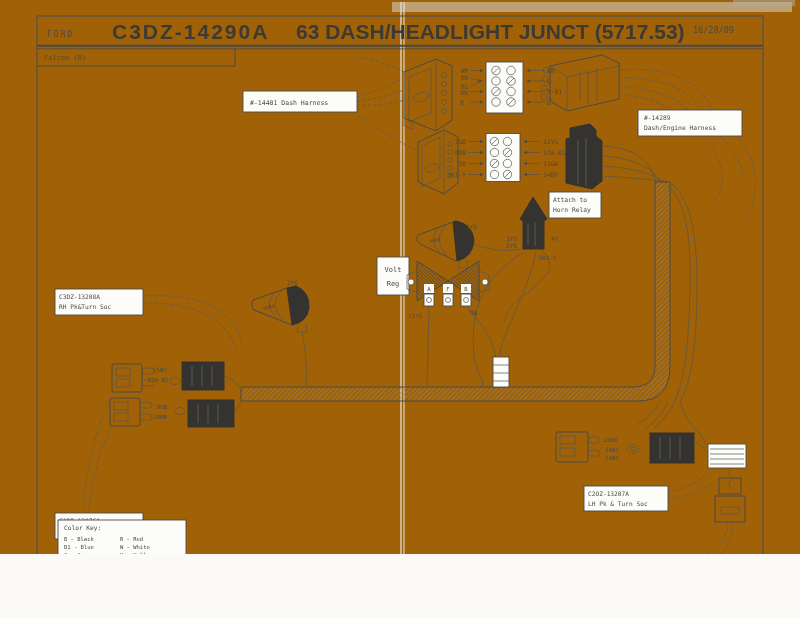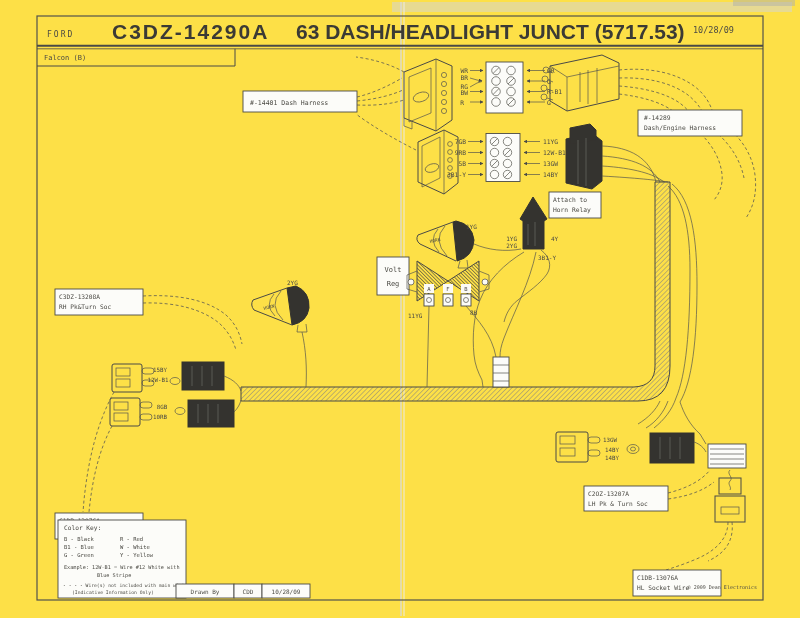--- a/index.html
+++ b/index.html
@@ -1,16 +1,16 @@
 <!DOCTYPE html>
 <html><head>
 <meta charset="utf-8">
 <style>
   html,body{margin:0;padding:0;background:#fbfaf6;}
-  .stage{position:relative;width:800px;height:618px;background:#fde047;overflow:hidden;}
+  .stage{position:relative;width:800px;height:554px;background:#a16207;overflow:hidden;}
   svg text{font-family:"DejaVu Sans Mono",monospace;fill:#4b4a44;}
   svg .title-font{font-family:"Liberation Sans",sans-serif;font-weight:bold;fill:#3b3a35;}
   .ink{stroke:#4a4a46;fill:none;stroke-width:1;}
   .thin{stroke:#55544e;fill:none;stroke-width:.7;}
   .dashed{stroke:#5a5952;fill:none;stroke-width:.8;stroke-dasharray:3 2.4;}
   .dark{fill:#34332f;stroke:#34332f;}
   .box{fill:#fcfcf9;stroke:#4a4a46;stroke-width:.9;}
   .paper{fill:#fbfaf6;}
   .rib{stroke:#6b6a64;stroke-width:.7;fill:none;}
 </style>

